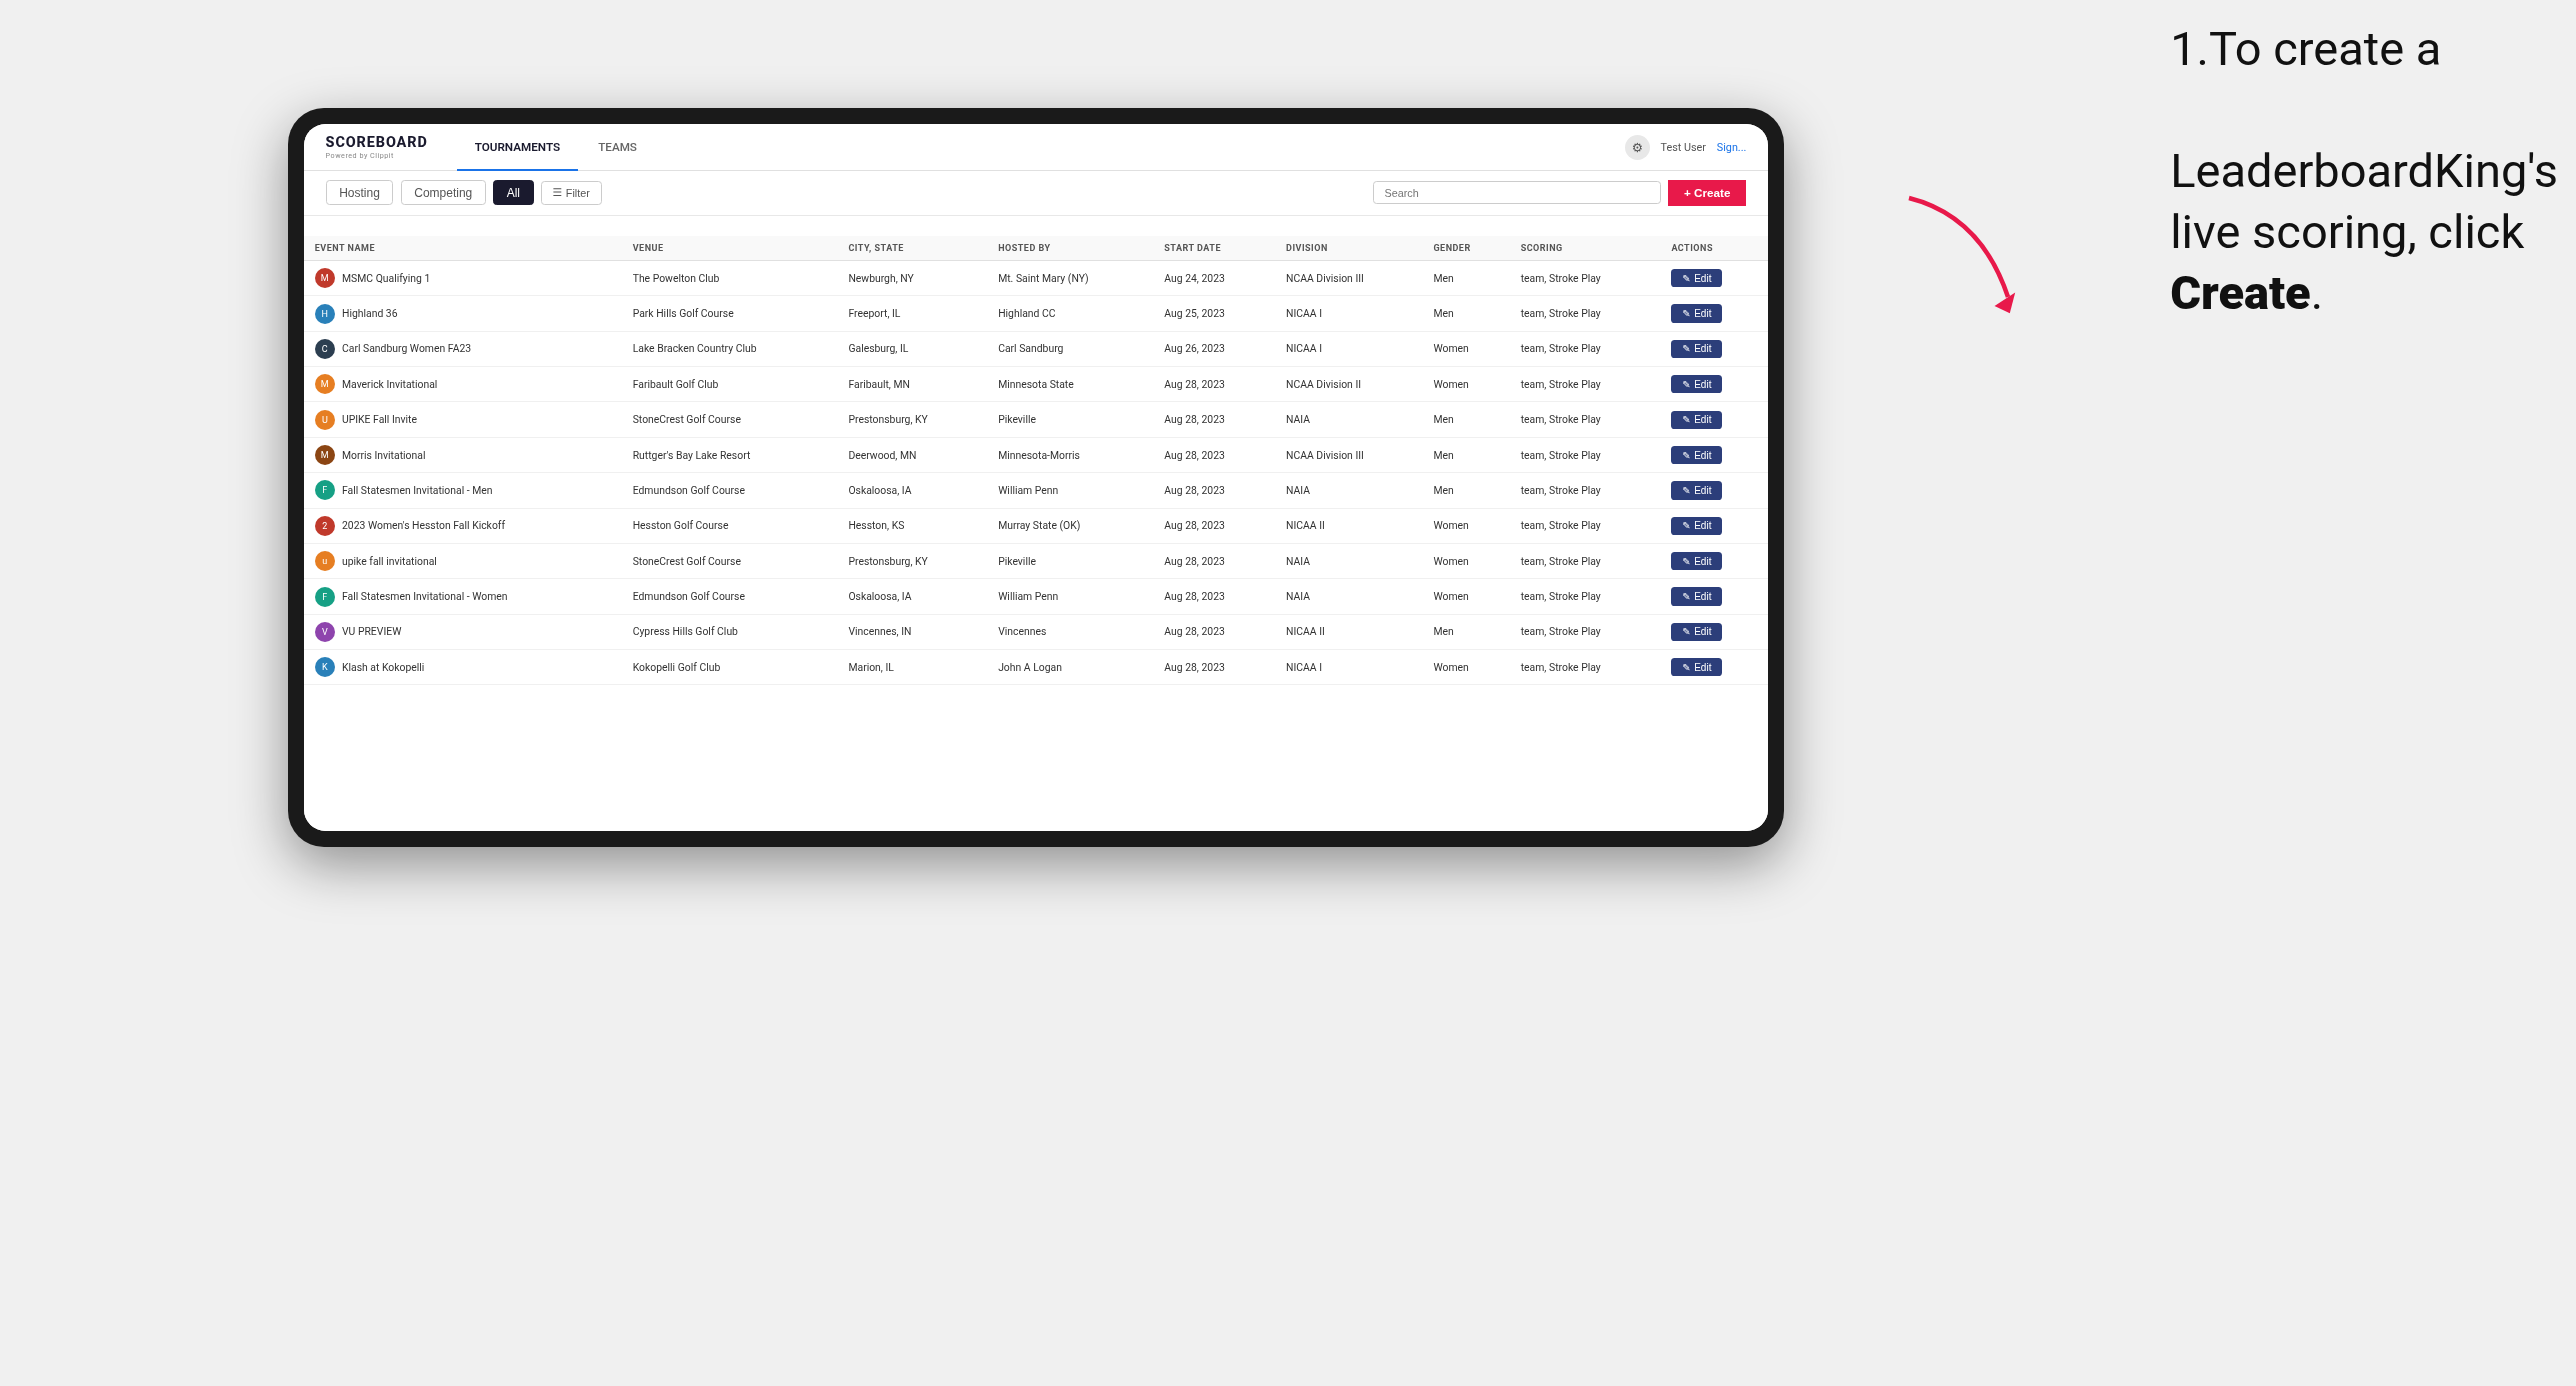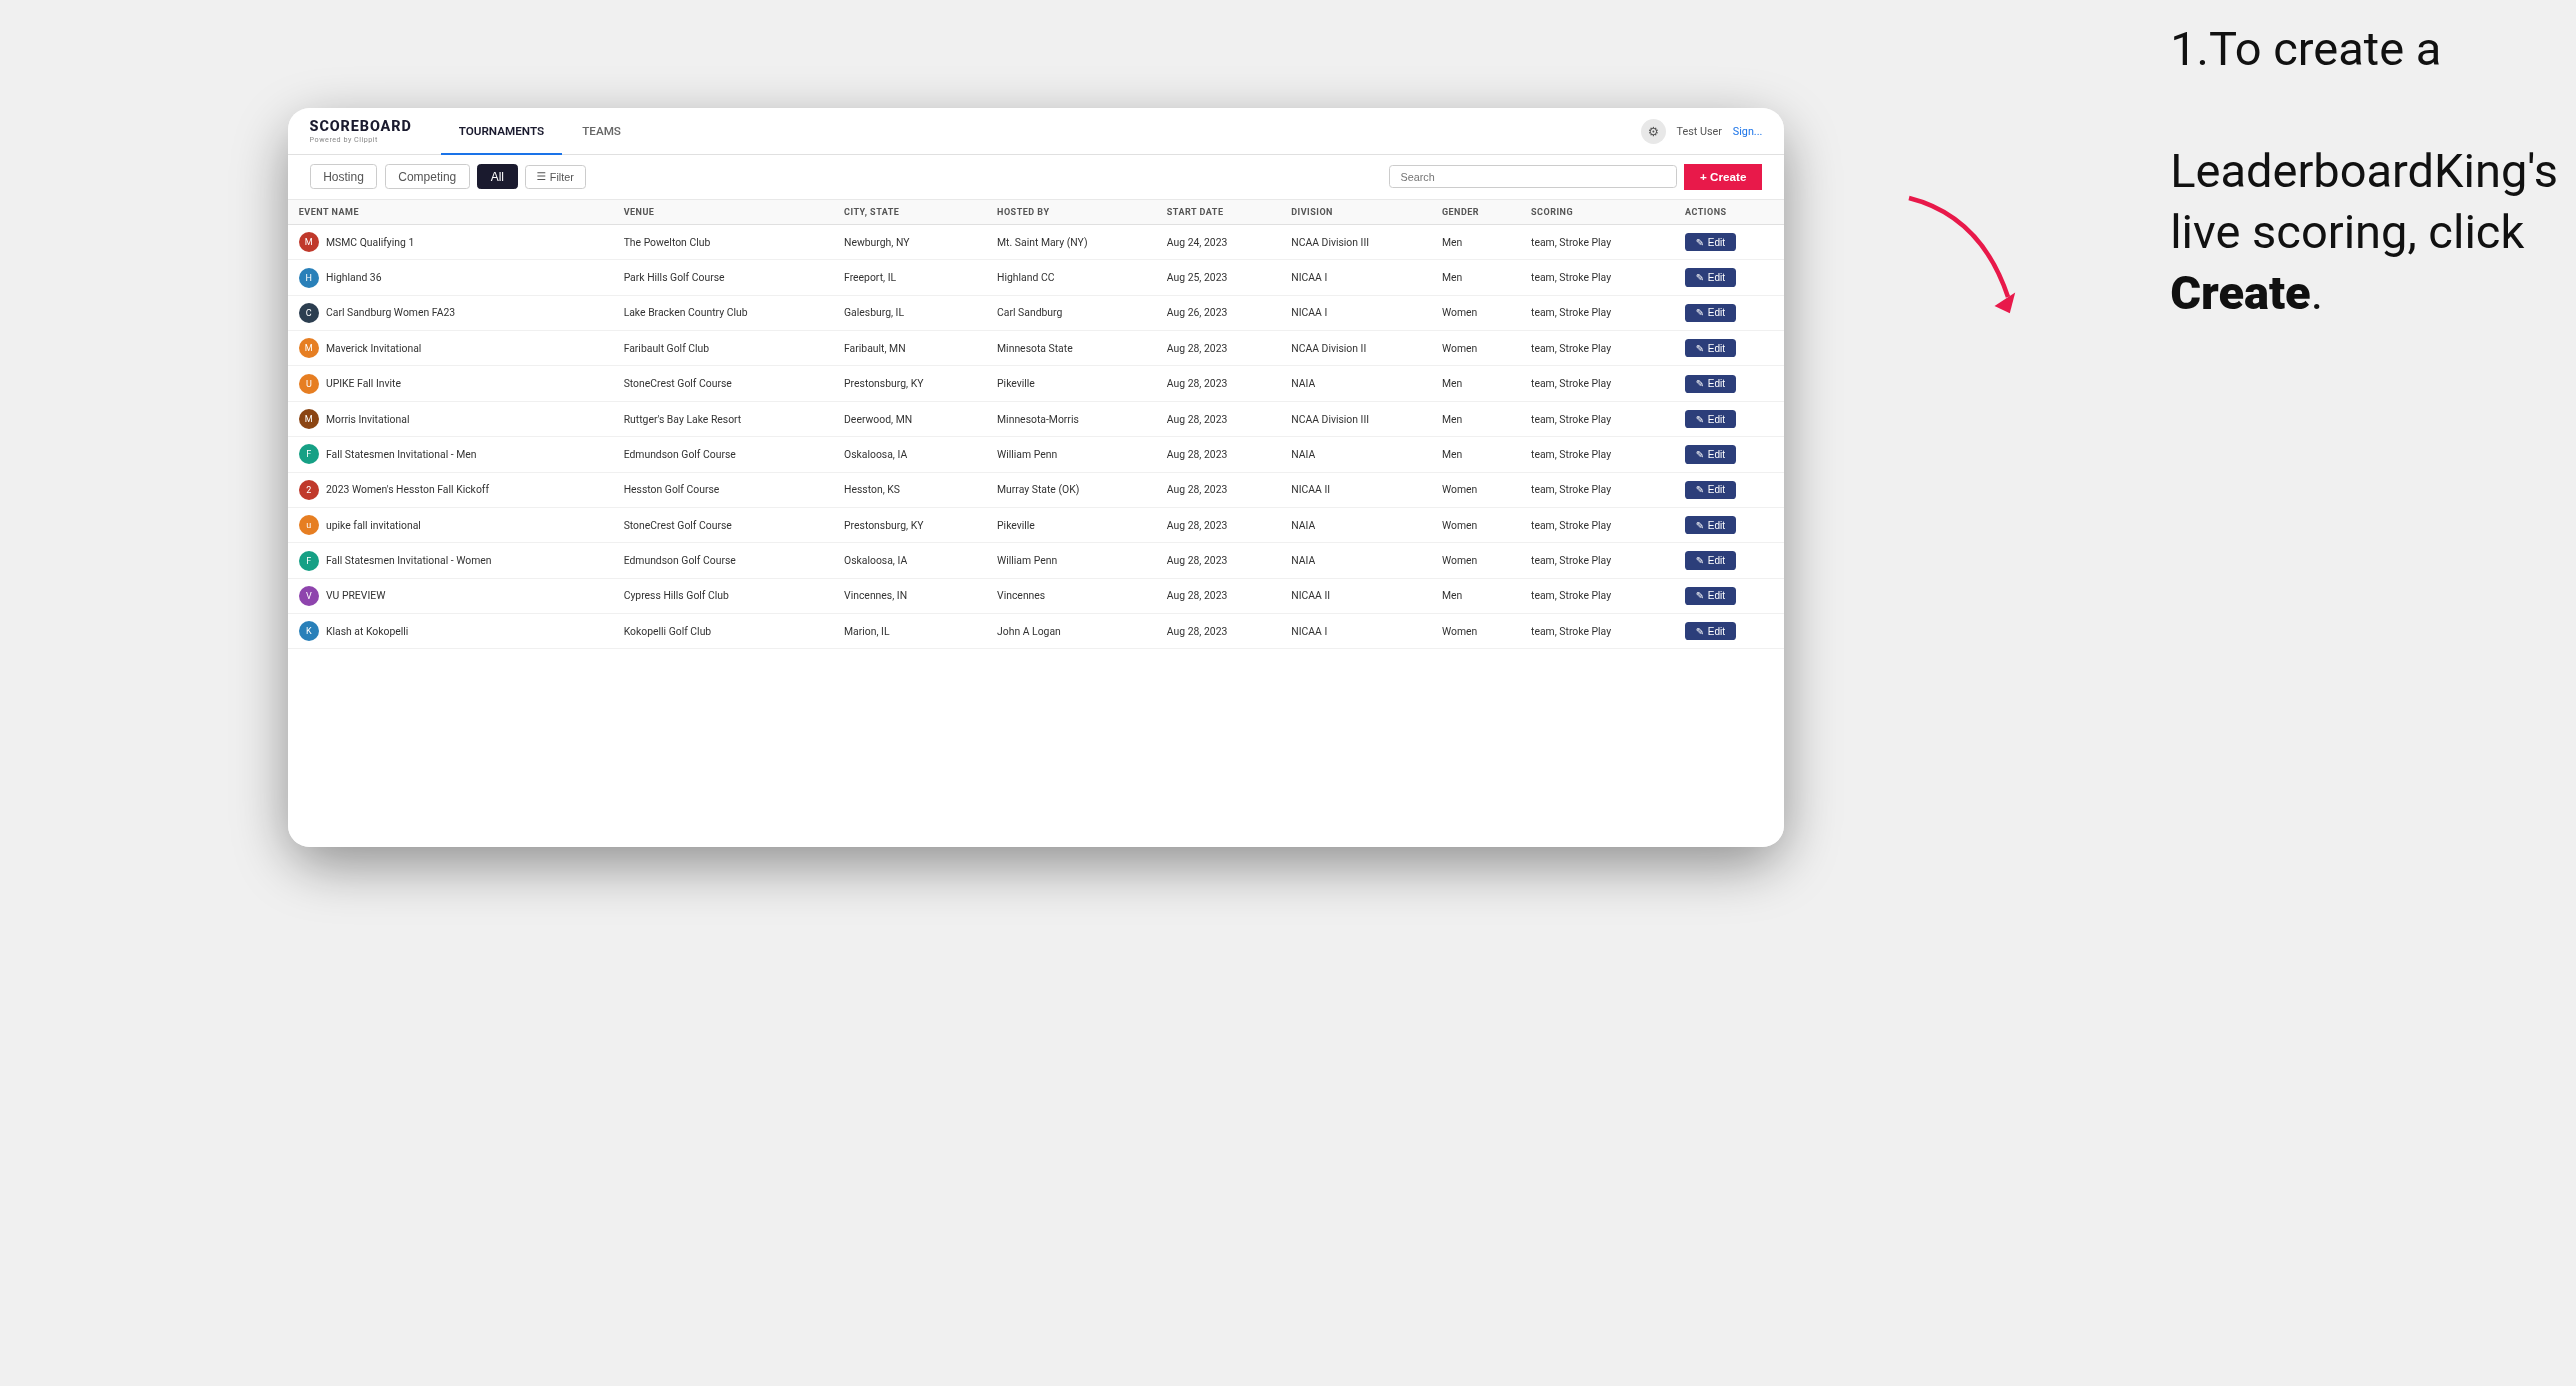--- a/index.html
+++ b/index.html
@@ -37,21 +37,21 @@
 
     
     .tablet-frame {
       position: absolute;
       top: 108px;
       left: 288px;
       width: 1496px;
       height: 739px;
       background: #1a1a1a;
       border-radius: 36px;
-      padding: 0;
+      padding: 16px;
       box-shadow: 0 18px 54px rgba(0,0,0,0.4);
     }
     .tablet-screen {
       width: 100%;
       height: 100%;
       background: #f5f5f5;
       border-radius: 21.6px;
       overflow: hidden;
       display: flex;
       flex-direction: column;
@@ -197,20 +197,21 @@
     
     .table-container {
       flex: 1;
       overflow-y: auto;
       background: #fff;
     }
     table {
       width: 100%;
       border-collapse: collapse;
       font-size: 10.4px;
+      margin-top: 20px;
     }
     thead th {
       background: #f9f9f9;
       border-bottom: 0.9px solid #e0e0e0;
       padding: 7.2px 10.8px;
       text-align: left;
       font-size: 9px;
       font-weight: 700;
       color: #555;
       letter-spacing: 0.5px;

